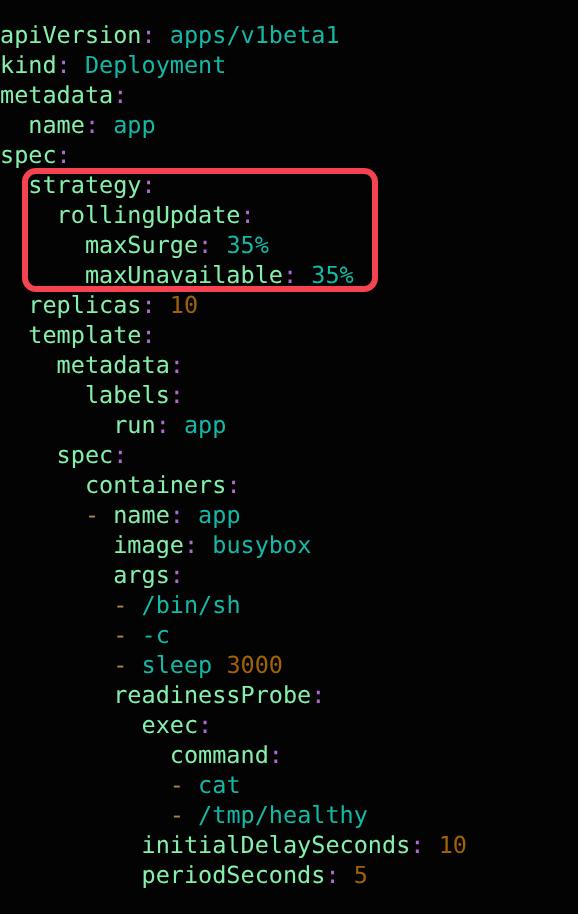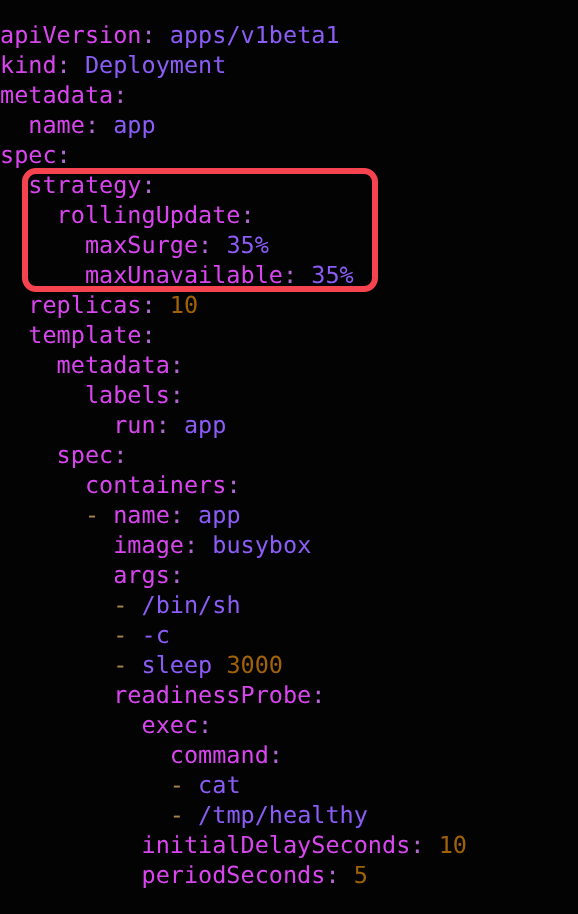--- a/index.html
+++ b/index.html
@@ -36,23 +36,23 @@
     text-rendering: geometricPrecision;
   }
 
   .ln {
     display: block;
     height: 30px;
     white-space: pre;
   }
 
   .ind  { color: transparent; }
-  .key  { color: #d946ef; }
+  .key  { color: #86efac; }
   .col  { color: #b06ad1; }
-  .val  { color: #8b5cf6; }
+  .val  { color: #14b8a6; }
   .num  { color: #a16207; }
   .dash { color: #a8854a; }
   .sp   { color: transparent; }
 
   
   #highlight-box {
     position: absolute;
     left: 22px;
     top: 168px;
     width: 356px;

